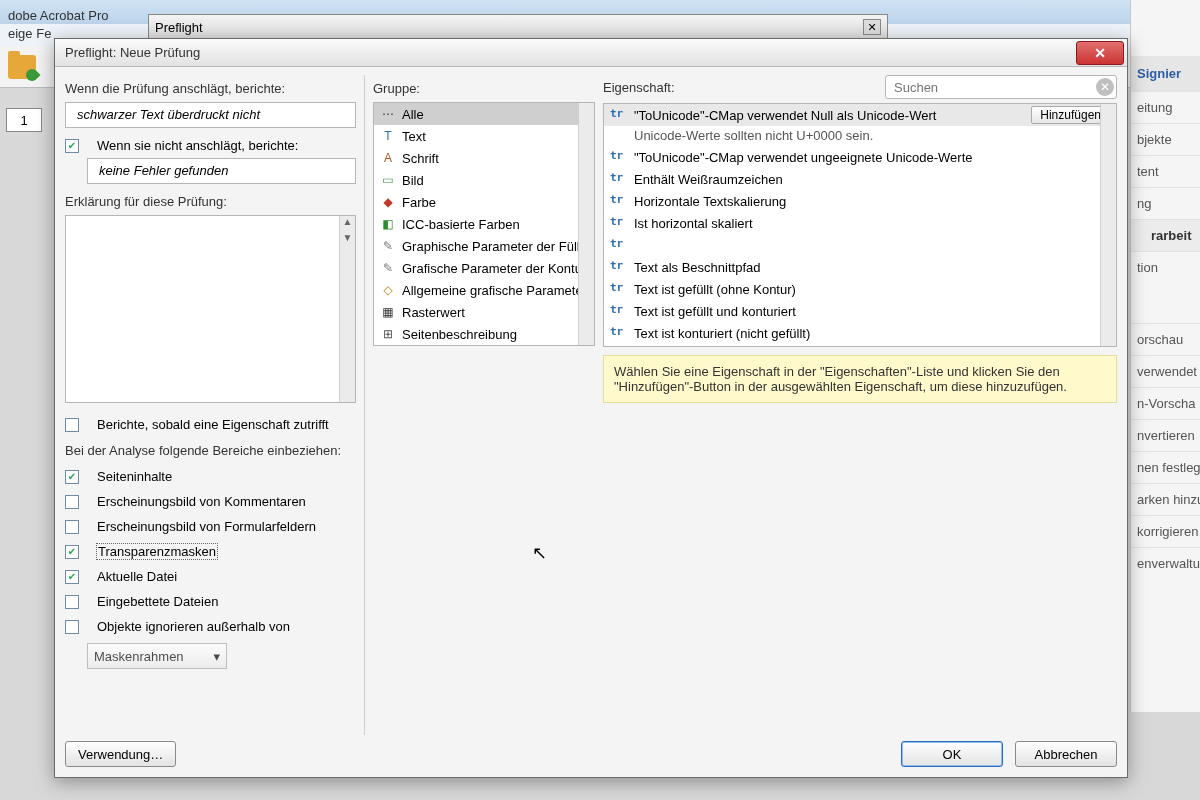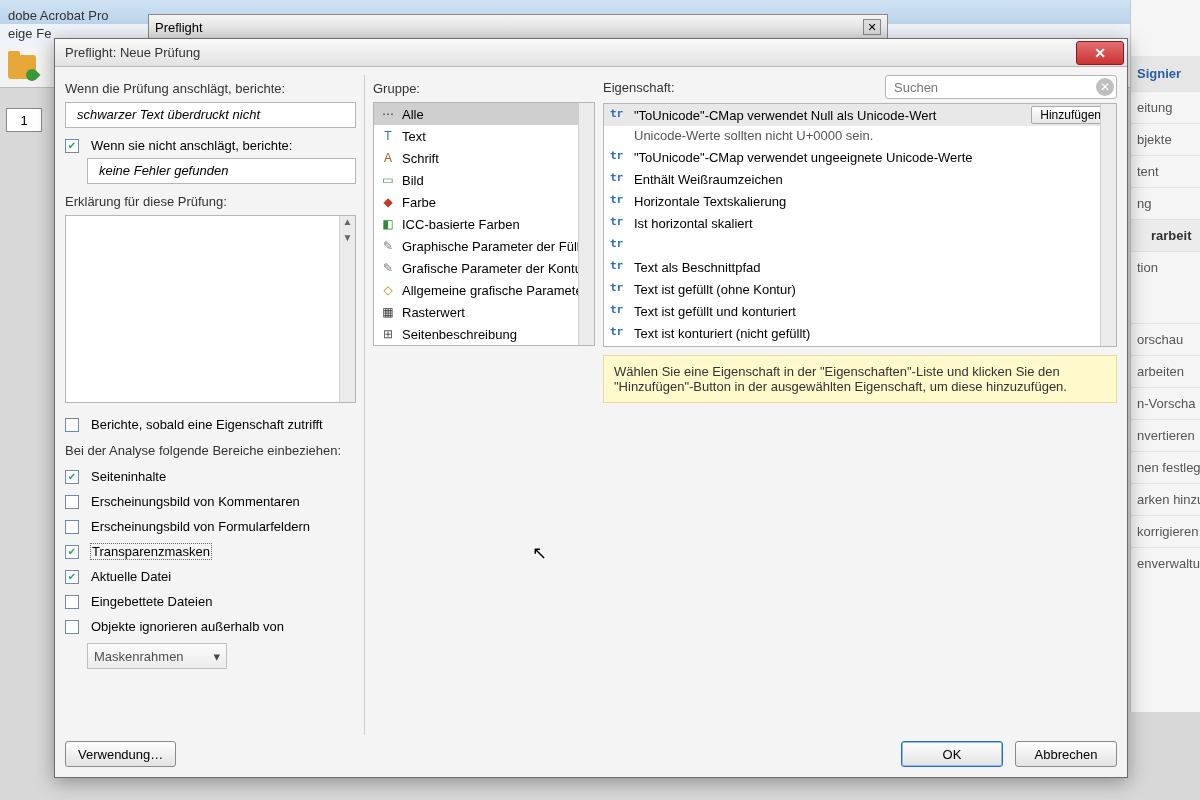--- a/index.html
+++ b/index.html
@@ -41,21 +41,21 @@
   .dlg-body { display:flex; height:calc(100% - 70px); padding:8px 10px 0 10px; gap:8px;}
   .col-left { width:300px; border-right:1px solid #cfcfcf; padding-right:8px; display:flex; flex-direction:column; overflow:hidden;}
   .col-mid  { width:222px; display:flex; flex-direction:column;}
   .col-right{ flex:1; display:flex; flex-direction:column;}
 
   .label { color:#333; margin:6px 0 6px 0;}
   .textedit { height:26px; border:1px solid #b6b6b6; background:#fff; padding:4px 11px; width:100%;font-style:italic; }
   .textarea { border:1px solid #b6b6b6; background:#fff; width:100%; position:relative;}
   .textarea .sb { position:absolute; right:0; top:0; bottom:0; width:16px; background:#ebebeb; border-left:1px solid #d0d0d0;}
   .textarea .sb .up,.textarea .sb .dn{height:16px;text-align:center;font-size:10px;color:#666;}
-  .cb-row { display:flex; align-items:center; gap:12px; margin:5px 0;}
+  .cb-row { display:flex; align-items:center; gap:18px; margin:5px 0;}
   .cb { width:14px; height:14px; border:1px solid #6f8ba8; background:#fff; display:inline-flex; align-items:center; justify-content:center; font-size:10px; color:#2a5; }
   .cb.checked:after{content:"✔";}
   .select { border:1px solid #aaa; background:linear-gradient(#fff,#e9e9e9); height:26px; padding:3px 6px; display:flex; align-items:center; justify-content:space-between; width:140px;}
   .btn { height:26px; min-width:102px; border:1px solid #8a8a8a; background:linear-gradient(#fefefe,#e3e3e3); border-radius:3px; padding:0 12px; display:inline-flex; align-items:center; justify-content:center;}
   .btn.primary { border:1px solid #2a6bbf; box-shadow:inset 0 0 0 1px #8fbdee; }
 
   .listbox { border:1px solid #b6b6b6; background:#fff; position:relative; overflow:hidden;}
   .listbox .sb { position:absolute; right:0; top:0; bottom:0; width:16px; background:#ebebeb; border-left:1px solid #d0d0d0;}
   .listbox .item { display:flex; align-items:center; gap:6px; padding:3px 6px; height:22px; white-space:nowrap;}
   .listbox .item.sel { background:#cfcfcf;}
@@ -103,21 +103,21 @@
 <div class="right-panel">
   <div class="hdr">Signier</div>
   <div class="itm">eitung</div>
   <div class="itm">bjekte</div>
   <div class="itm">tent</div>
   <div class="itm">ng</div>
   <div class="sec">rarbeit</div>
   <div class="itm">tion</div>
   <div style="height:40px"></div>
   <div class="itm">orschau</div>
-  <div class="itm">arbeiten</div>
+  <div class="itm">verwendet</div>
   <div class="itm">n-Vorscha</div>
   <div class="itm">nvertieren</div>
   <div class="itm">nen festleg</div>
   <div class="itm">arken hinzu</div>
   <div class="itm">korrigieren</div>
   <div class="itm">enverwaltun</div>
 </div>
 
 <div class="dialog">
   <div class="dlg-title">

